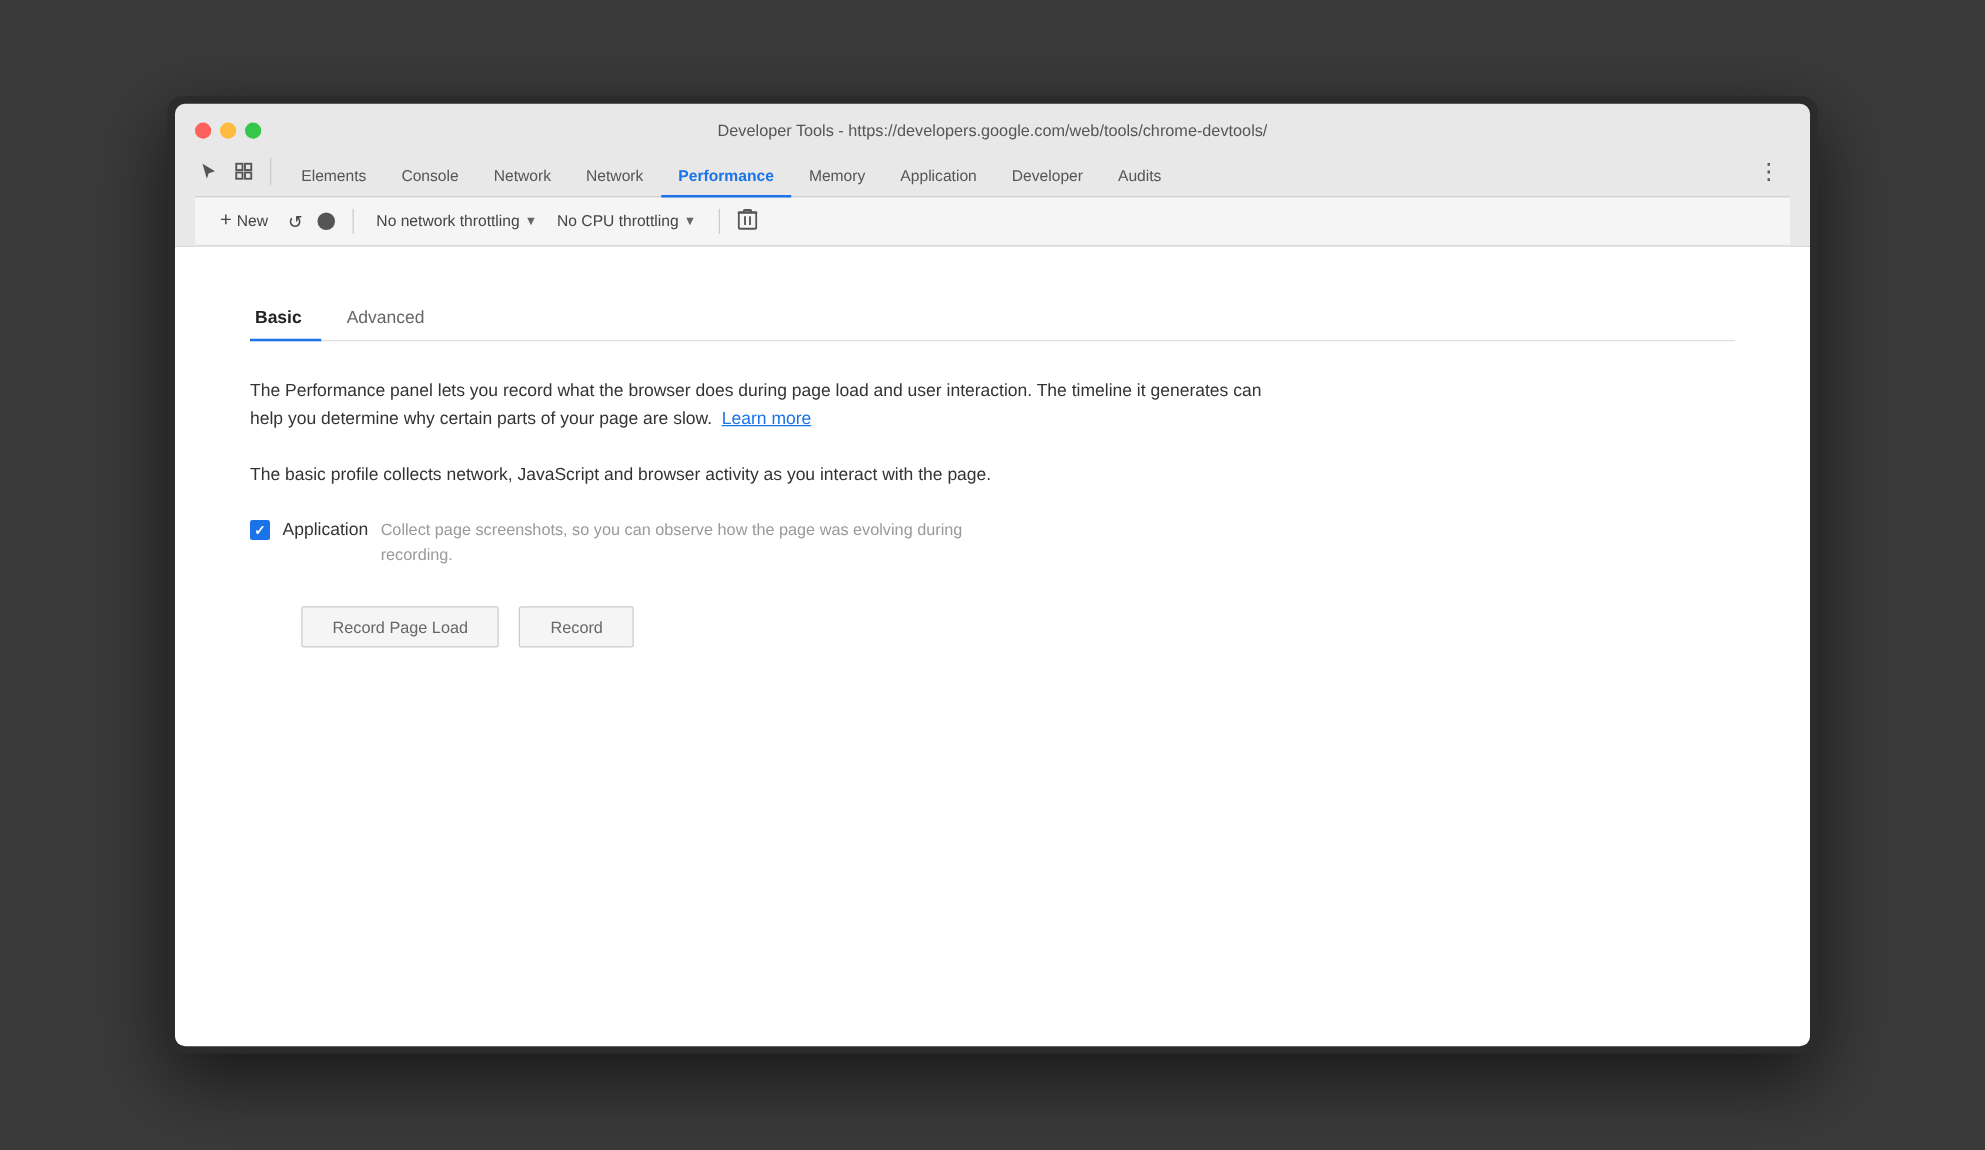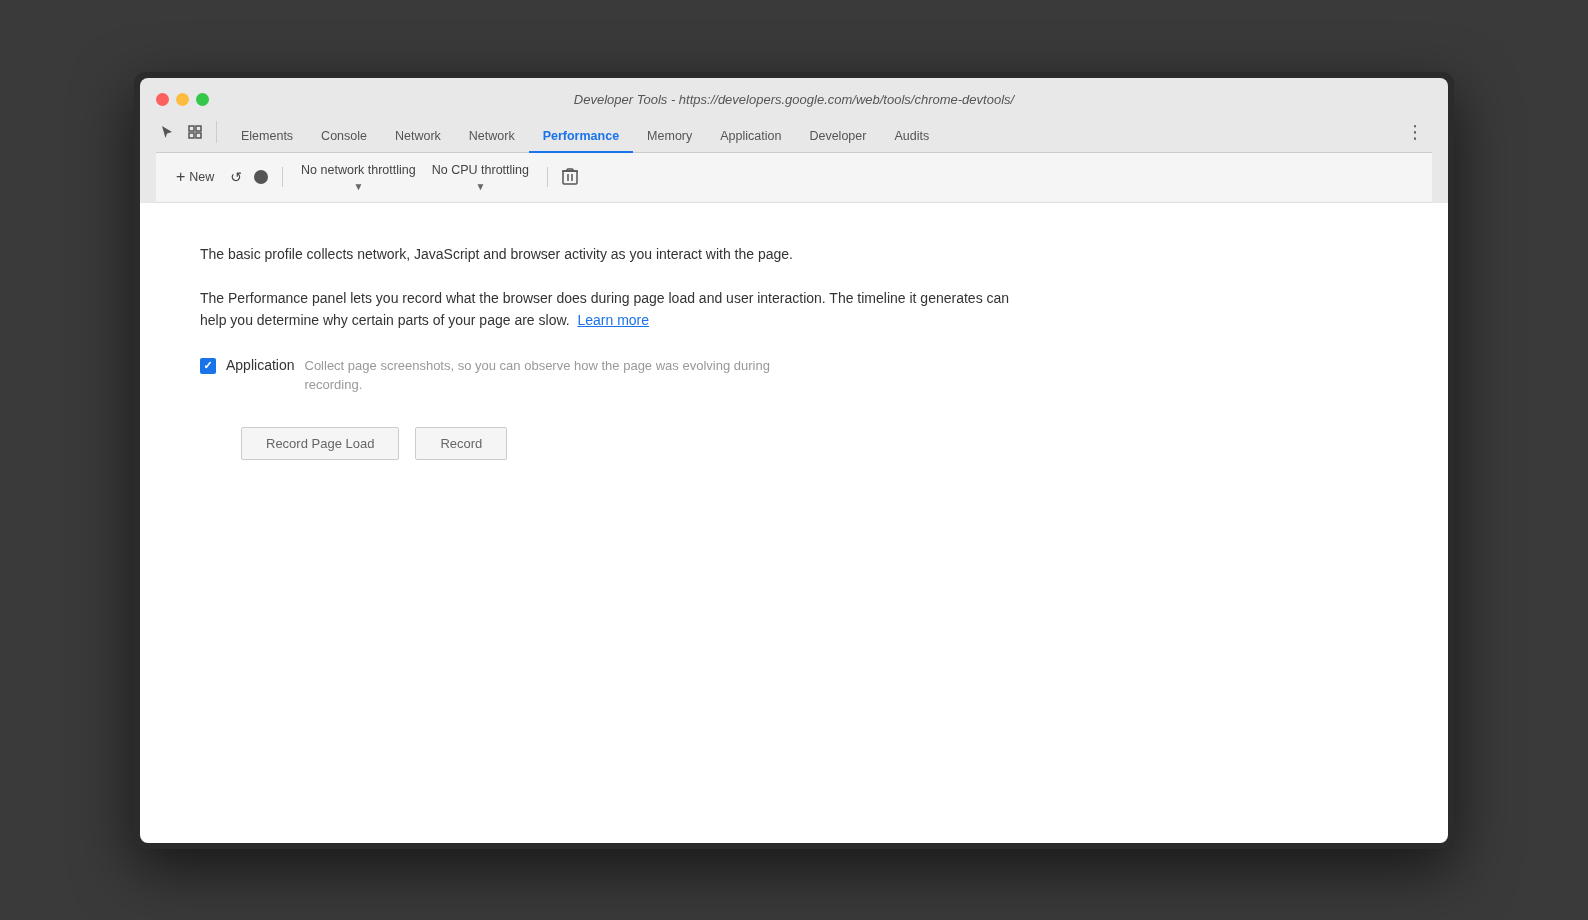--- a/index.html
+++ b/index.html
@@ -26,21 +26,20 @@
       border-radius: 8px 8px 0 0;
       padding: 14px 16px 0 16px;
     }
 
     .title-bar {
       display: flex;
       align-items: center;
       justify-content: center;
       position: relative;
       margin-bottom: 10px;
-      font-style: italic;
     }
 
     .traffic-lights {
       display: flex;
       gap: 7px;
       position: absolute;
       left: 0;
     }
 
     .traffic-light {
@@ -149,21 +148,20 @@
     }
 
     .dropdown-btn {
       display: flex;
       align-items: center;
       gap: 4px;
       font-size: 12.5px;
       color: #444;
       cursor: pointer;
       padding: 2px 4px;
-      flex-direction: column;
     }
 
     .dropdown-arrow {
       font-size: 10px;
       color: #666;
     }
 
     .trash-icon {
       font-size: 15px;
       color: #555;
@@ -365,27 +363,31 @@
           <line x1="6" y1="7" x2="6" y2="14" stroke="#555" stroke-width="1.5"></line>
           <line x1="10" y1="7" x2="10" y2="14" stroke="#555" stroke-width="1.5"></line>
         </svg>
       </div>
     </div>
 
   </div>
 
   <div class="devtools-content">
 
-
-    <p class="description-text">The basic profile collects network, JavaScript and browser activity as you interact with the page.</p>
+    <div class="content-tabs">
+      <div class="content-tab active">Basic</div>
+      <div class="content-tab">Advanced</div>
+    </div>
 
     <p class="description-text">
       <span>The Performance panel lets you record what the browser does during page load and user interaction. The timeline it generates can help you determine why certain parts of your page are slow.</span>
       &nbsp;<a class="learn-more">Learn more</a>
     </p>
+
+    <p class="description-text">The basic profile collects network, JavaScript and browser activity as you interact with the page.</p>
 
     <div class="checkbox-row">
       <div class="checkbox-wrapper">
         <div class="checkbox-box">
           <span class="checkbox-check">✓</span>
         </div>
         <span class="checkbox-label">Application</span>
       </div>
       <span class="checkbox-description">Collect page screenshots, so you can observe how the page was evolving during recording.</span>
     </div>

